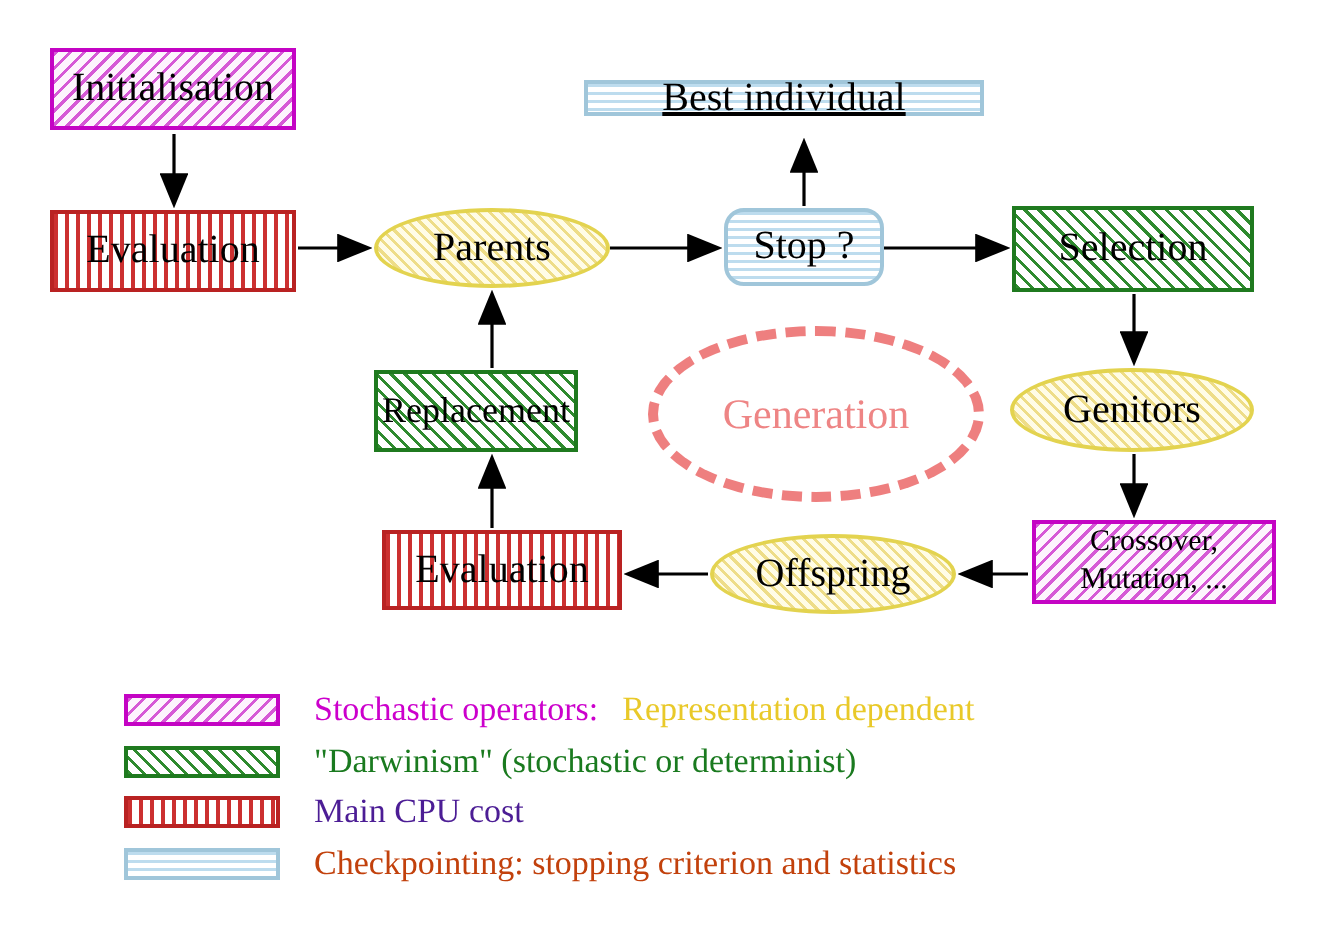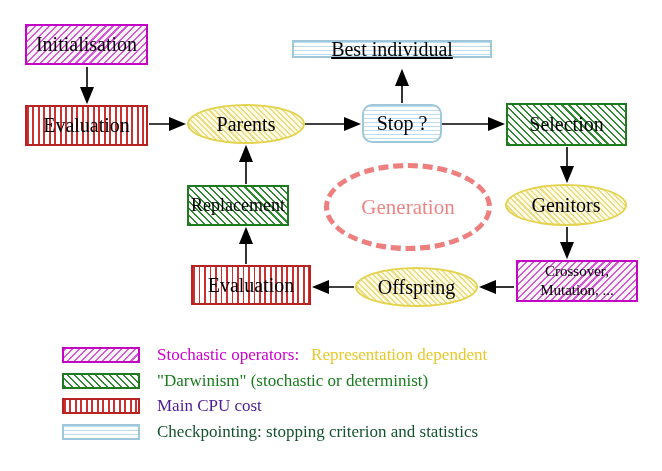--- a/index.html
+++ b/index.html
@@ -40,21 +40,21 @@
   .small-text{font-size:15px;line-height:1.3;}
   
   #edges{position:absolute;left:0;top:0;pointer-events:none;}
   
   .legend-row{position:absolute;left:27px;display:flex;align-items:center;font-size:17px;margin-left:35px;}
   .swatch{width:78px;height:16px;box-sizing:border-box;margin-right:17px;flex:none;}
   .lg-magenta{color:#cc00cc;}
   .lg-yellow{color:#e9c929;margin-left:12px;font-family:Liberation Serif, serif;}
   .lg-green{color:#1a7a1f;}
   .lg-red{color:#4c1d95;}
-  .lg-cyan{color:#14532d;}
+  .lg-cyan{color:#c2410c;}
 </style>
 </head>
 <body>
 
 <div id="canvas">
 
   <svg id="edges" width="662" height="471" viewBox="0 0 662 471">
     <defs>
       <marker id="ah" markerWidth="11" markerHeight="9" refX="9" refY="4.5" orient="auto">
         <path d="M0,0 L11,4.5 L0,9 Z" fill="#000"></path>

